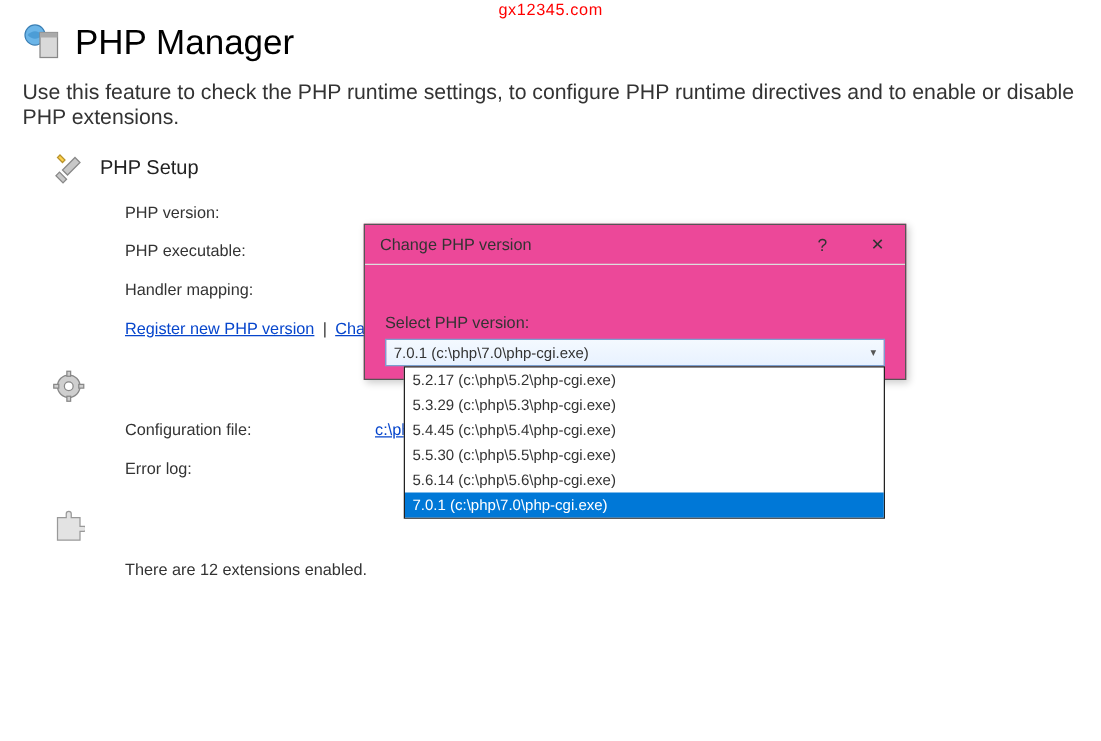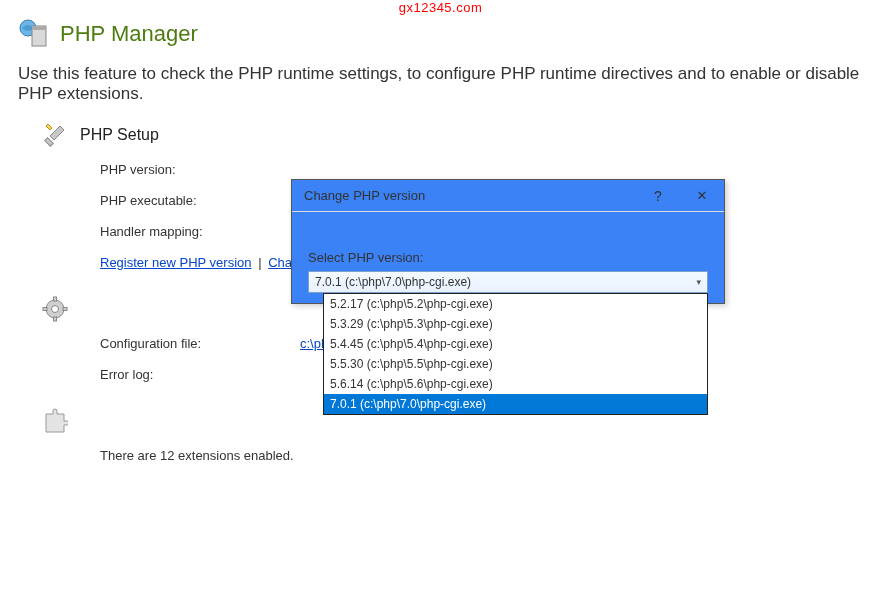--- a/index.html
+++ b/index.html
@@ -27,23 +27,23 @@
       display: flex;
       align-items: center;
       padding: 18px 18px 8px 18px;
     }
     .page-header-icon {
       width: 32px;
       height: 32px;
       margin-right: 10px;
     }
     .page-title {
-      font-size: 22px;
+      font-size: 28px;
       font-weight: 400;
-      color: #4d7c0f;
+      color: #000000;
       text-align: center;
     }
     .page-desc {
       padding: 6px 18px 18px 18px;
       font-size: 17px;
       color: #333;
     }
     .section {
       margin-left: 42px;
       margin-right: 30px;
@@ -107,21 +107,21 @@
       color: #333;
       padding: 0 3px;
     }
 
     
     .dialog {
       position: absolute;
       left: 291px;
       top: 179px;
       width: 434px;
-      background: #3b82f6;
+      background: #ec4899;
       border: 1px solid #555;
       box-shadow: 2px 2px 6px rgba(0,0,0,0.2);
     }
     .dialog-titlebar {
       display: flex;
       align-items: center;
       height: 32px;
       padding-left: 12px;
       font-size: 13px;
       border-bottom: 1px solid #ddd;

